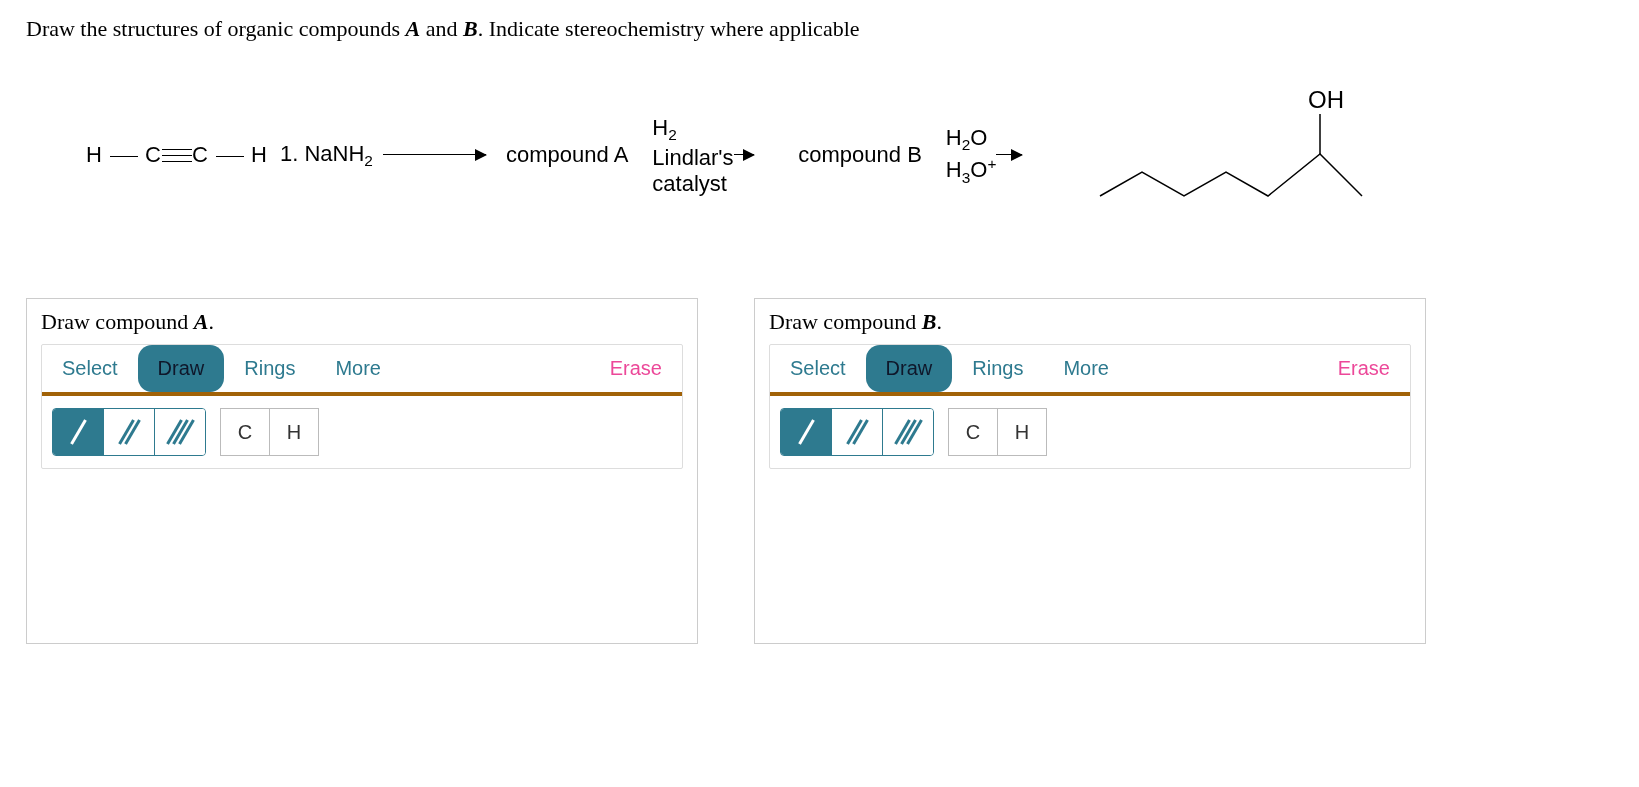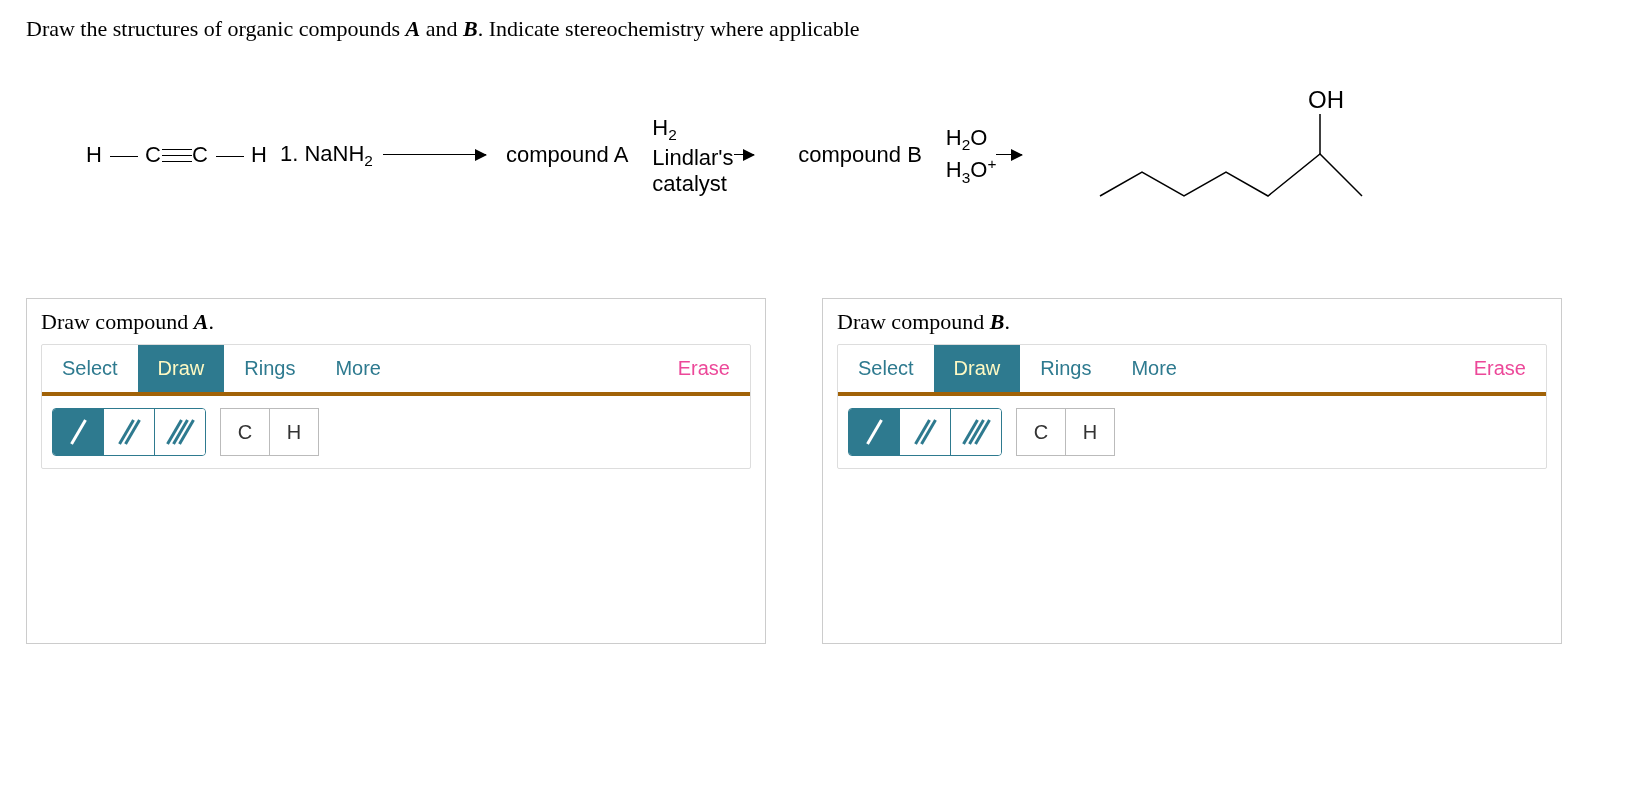--- a/index.html
+++ b/index.html
@@ -33,21 +33,21 @@
     border-left:12px solid #000; border-top:6px solid transparent; border-bottom:6px solid transparent;
   }
   sub { font-size:0.7em; vertical-align: sub;}
   sup { font-size:0.7em; vertical-align: super;}
   
   .panels {
     display:flex;
     gap:56px;
   }
   .panel {
-    width:740px;
+    width:672px;
     border:1px solid #ccc;
     box-sizing:border-box;
   }
   .panel-title {
     padding:10px 14px 8px 14px;
     font-family: Georgia, 'Times New Roman', serif;
     font-size:22px;
     border-bottom:1px solid transparent;
   }
   .toolbar-wrap { padding:0 14px 14px 14px;}
@@ -62,21 +62,22 @@
     font-family: 'Segoe UI', Arial, sans-serif;
     font-size:20px;
   }
   .tab {
     padding:12px 20px;
     color:#2e7a8f;
     cursor:pointer;
   }
   .tab.active {
     background:#2e7a8f;
-    color:#fef9c3;
+    color:#0f172a;
+    border-radius:14px;
   }
   .tab.erase {
     margin-left:auto;
     color:#ec4899;
   }
   .tool-row {
     display:flex;
     align-items:center;
     padding:12px 10px;
     gap:14px;

